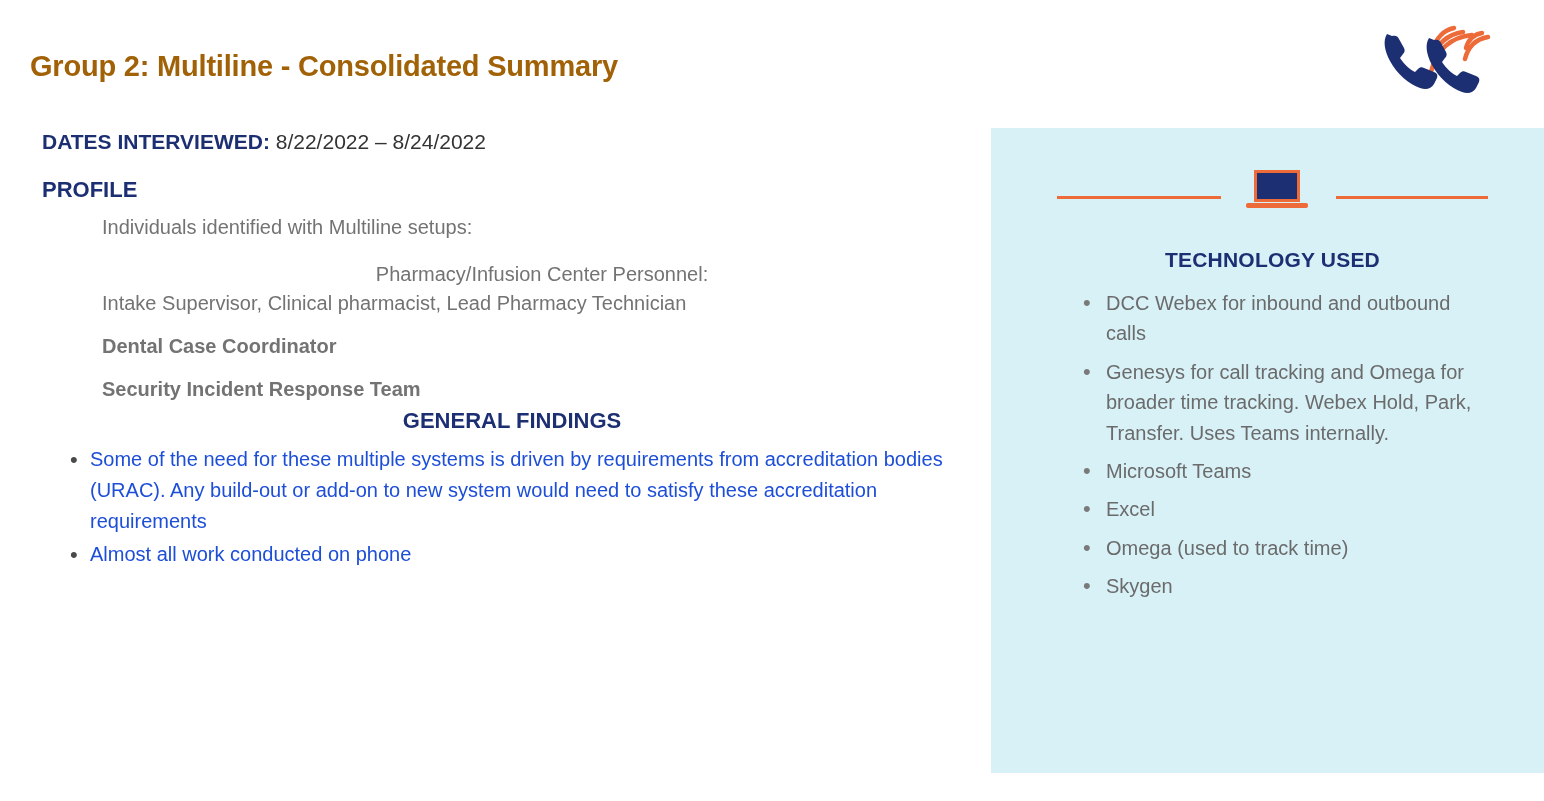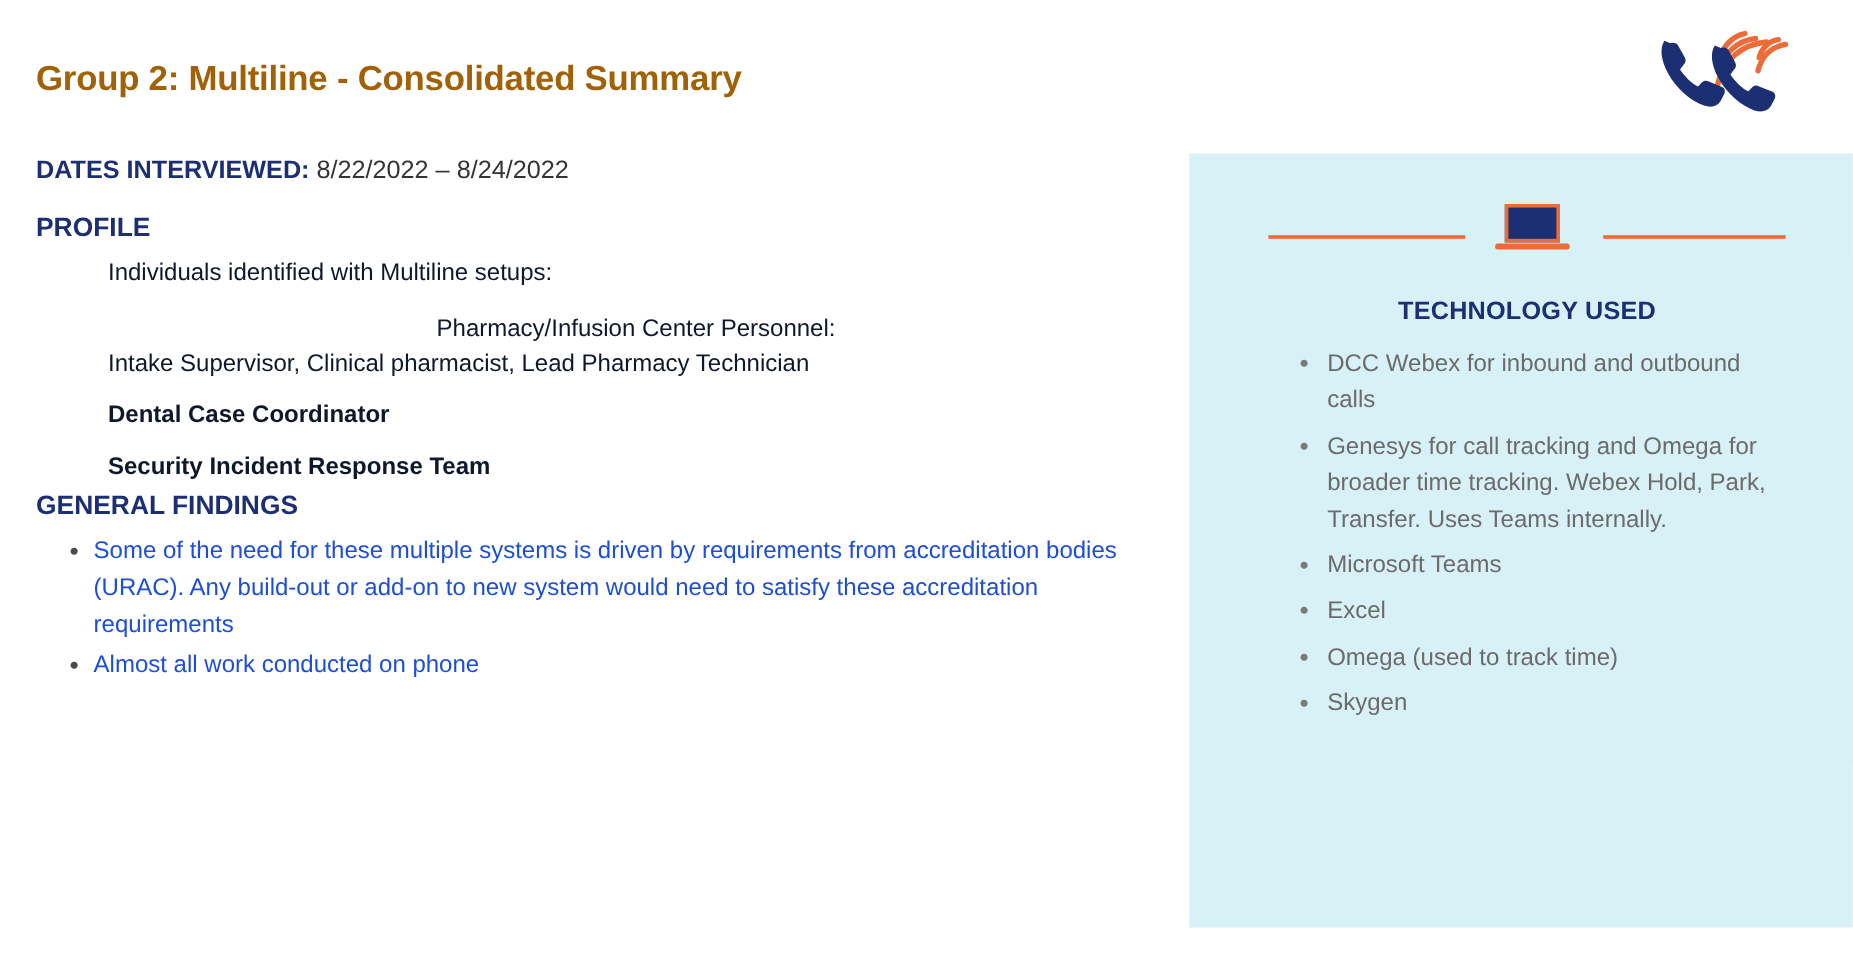--- a/index.html
+++ b/index.html
@@ -32,21 +32,21 @@
     position: absolute;
     left: 1374px;
     top: 18px;
     width: 118px;
     height: 78px;
   }
 
   
   .left-col {
     position: absolute;
-    left: 30px;
+    left: 42px;
     top: 128px;
     width: 940px;
   }
 
   .dates-line {
     font-size: 21px;
     color: #333333;
     margin-bottom: 22px;
     line-height: 1.3;
   }
@@ -61,31 +61,32 @@
     font-weight: bold;
     color: #1d2f73;
     margin: 0 0 10px 0;
   }
 
   .profile-block {
     margin: 0 0 4px 0;
     padding-left: 60px;
     font-size: 20px;
     line-height: 1.45;
-    color: #0f172a;
+    color: #737373;
   }
   .profile-block .spaced {
     margin-bottom: 18px;
   }
   .profile-sub {
     font-weight: bold;
     margin-top: 14px;
   }
 
   .findings-head {
+    text-align: center;
   }
 
   ul.bullets {
     list-style: none;
     margin: 0;
     padding: 0;
   }
   ul.bullets > li {
     position: relative;
     padding-left: 48px;

